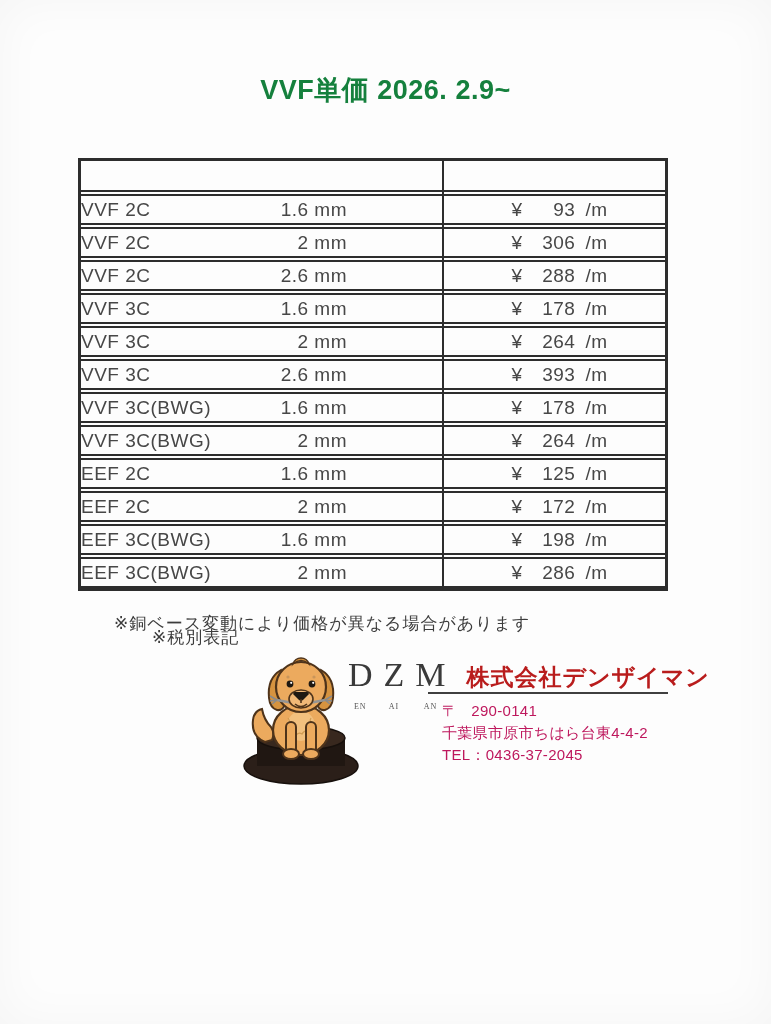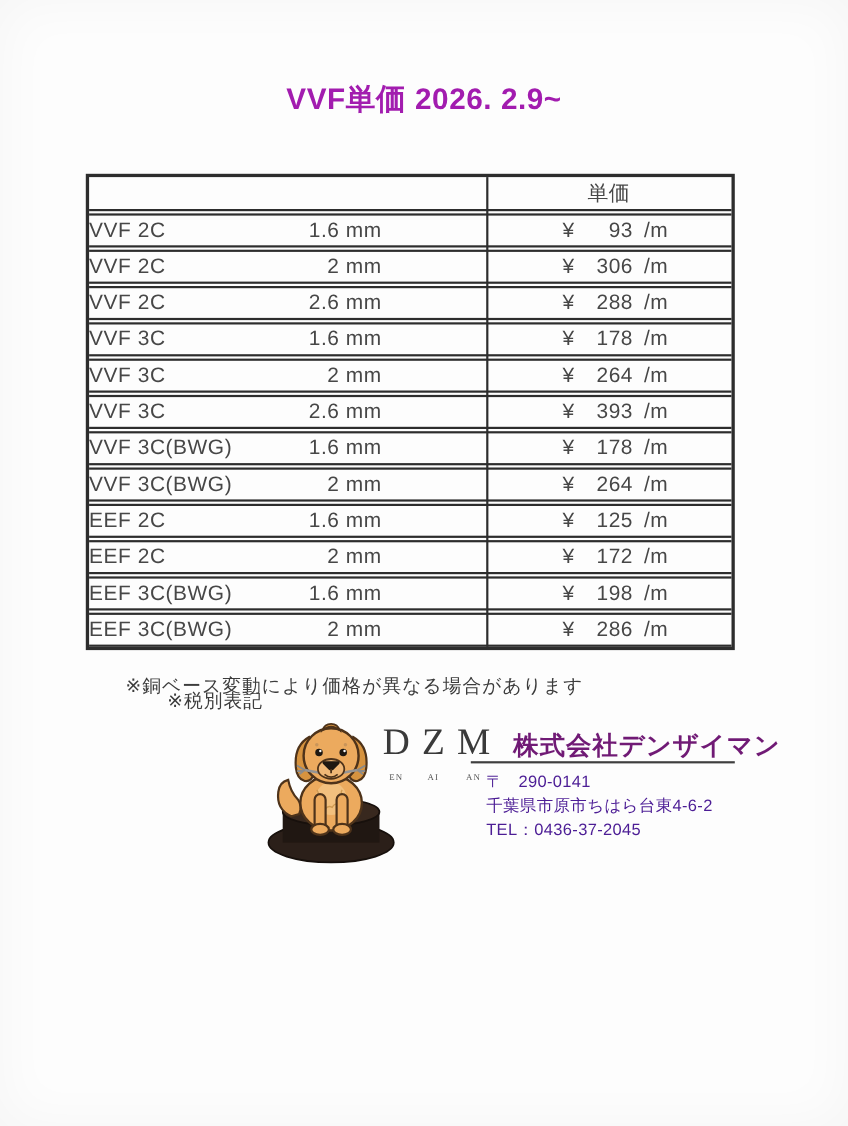--- a/index.html
+++ b/index.html
@@ -8,21 +8,21 @@
     width:771px;height:1024px;
     background:#fdfdfd;
     overflow:hidden;
     box-shadow:inset 0 0 50px rgba(0,0,0,0.035);
     font-family:"Liberation Sans","DejaVu Sans",sans-serif;
     color:#3f3f3f;
   }
   .title{
     position:absolute;top:72px;left:0;width:100%;
     text-align:center;margin:0;
-    font-size:27px;font-weight:bold;color:#a21caf;
+    font-size:27px;font-weight:bold;color:#15803d;
     letter-spacing:0.5px;
   }
   
   .price-table{
     position:absolute;left:78px;top:158px;width:584px;
     border:3px solid #2d2d2d;background:#fdfdfd;
   }
   .t-row{
     display:flex;align-items:center;height:27px;
     border-top:2px solid #2d2d2d;border-bottom:2px solid #2d2d2d;
@@ -57,47 +57,44 @@
   }
   .dzm{display:flex;margin-right:10px;}
   .dzm-letter{
     display:flex;flex-direction:column;align-items:center;
     margin-right:11px;
     font-family:"Liberation Serif","DejaVu Serif",serif;color:#3a3a3a;
   }
   .dzm-letter .big{font-size:34px;line-height:30px;}
   .dzm-letter .small{font-size:8px;letter-spacing:1px;margin-top:12px;color:#555;}
   .company-name{
-    font-size:23px;font-weight:bold;color:#701a75;
+    font-size:23px;font-weight:bold;color:#b91c1c;
     letter-spacing:1px;margin-top:2px;white-space:nowrap;
   }
   .company-underline{
     position:absolute;left:428px;top:692px;width:240px;height:2px;
     background:#3f3f3f;
   }
   .address-block{
     position:absolute;left:442px;top:700px;
-    font-size:15px;color:#4c1d95;line-height:22px;letter-spacing:0.3px;
+    font-size:15px;color:#be185d;line-height:22px;letter-spacing:0.3px;
   }
   .postal-line .postal-mark{margin-right:14px;}
   .addr-line,.tel-line{white-space:nowrap;}
 </style>
 </head>
 <body>
 
 <div class="page">
 
   <h1 class="title">VVF単価 2026. 2.9~</h1>
 
   <div class="price-table">
     <div class="t-row header-row">
       <div class="cell left-cell"></div>
-      <div class="cell price-cell">
-        <span>単価</span>
-      </div>
     </div>
     <div id="rows-holder" style="display:contents"><div class="t-row">
           <div class="cell left-cell">
             <span class="nm">VVF 2C</span>
             <span class="sz">1.6 mm</span>
           </div>
           <div class="cell price-cell">
             <span class="yen">¥</span>
             <span class="val">93</span>
             <span class="per">/m</span>
@@ -274,17 +271,17 @@
         </div>
       </div>
     <div class="company-name">株式会社デンザイマン</div>
   </div>
   <div class="company-underline"></div>
 
   <div class="address-block">
     <div class="postal-line">
       <span class="postal-mark">〒</span><span>290-0141</span>
     </div>
-    <div class="addr-line">千葉県市原市ちはら台東4-6-2</div>
+    <div class="addr-line">千葉県市原市ちはら台東4-4-2</div>
     <div class="tel-line">TEL：0436-37-2045</div>
   </div>
 
 </div>
 
 </body></html>

